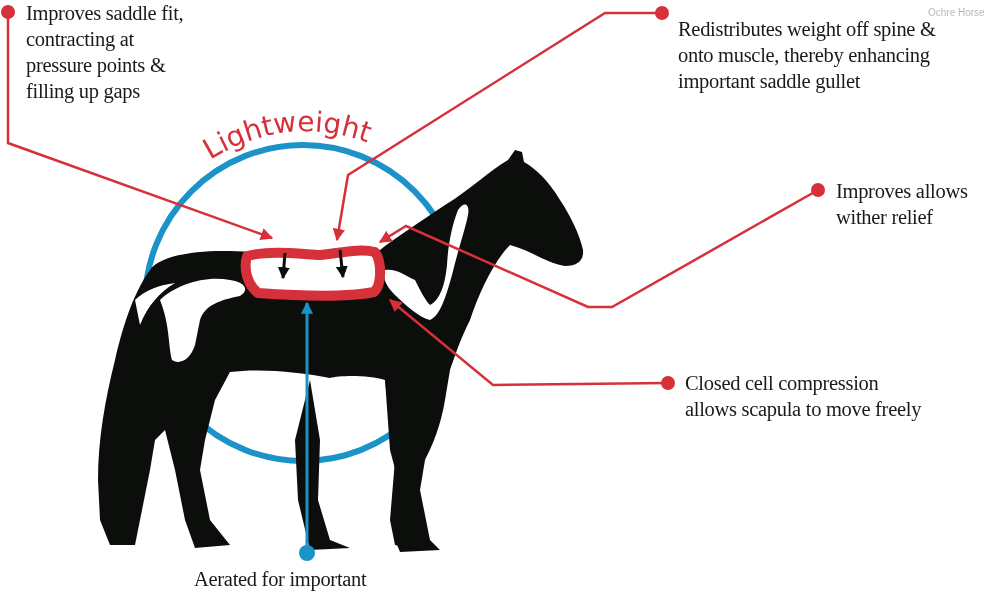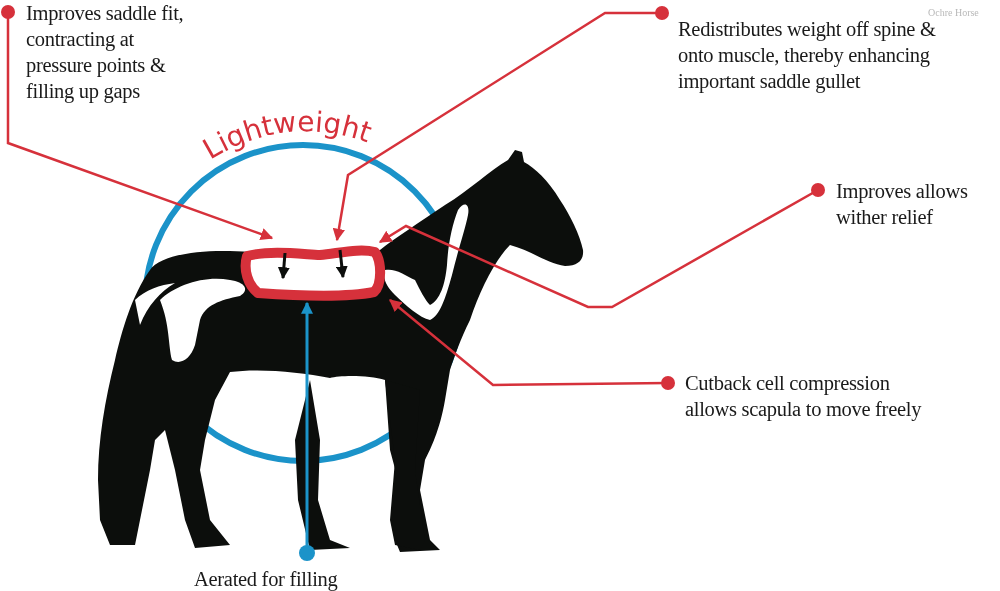--- a/index.html
+++ b/index.html
@@ -1,19 +1,19 @@
 <!DOCTYPE html>
 <html><head>
 <meta charset="utf-8">
 <style>
   html, body { margin: 0; padding: 0; background: #ffffff; }
   body { width: 1000px; height: 591px; position: relative; overflow: hidden; font-family: "DejaVu Sans", sans-serif; }
   svg.diagram { position: absolute; left: 0; top: 0; }
   .label { position: absolute; color: #1a1a1a; font-family: Liberation Serif, serif; font-size: 20.5px; line-height: 26px; letter-spacing: -0.3px; white-space: pre-line; }
-  .watermark { position: absolute; color: #9a9a9a; font-size: 10px; font-family: Liberation Serif, serif; opacity: 0.7; }
+  .watermark { position: absolute; color: #9a9a9a; font-size: 10px; font-family: Liberation Sans, sans-serif; opacity: 0.7; }
 </style>
 </head>
 <body>
 
 <svg class="diagram" width="1000" height="591" viewBox="0 0 1000 591" xmlns="http://www.w3.org/2000/svg">
   <defs>
     <marker id="arrRed" viewBox="0 0 10 10" refX="9" refY="5" markerWidth="5" markerHeight="5" orient="auto-start-reverse">
       <path d="M0,0 L10,5 L0,10 z" fill="#d6313b"></path>
     </marker>
     <marker id="arrBlue" viewBox="0 0 10 10" refX="9" refY="5" markerWidth="4" markerHeight="4" orient="auto-start-reverse">
@@ -70,16 +70,16 @@
 
 <div class="label" style="left:26px; top:0px;">Improves saddle fit,
 contracting at
 pressure points &amp;
 filling up gaps</div>
 <div class="label" style="left:678px; top:16px;">Redistributes weight off spine &amp;
 onto muscle, thereby enhancing
 important saddle gullet</div>
 <div class="label" style="left:836px; top:178px;">Improves allows
 wither relief</div>
-<div class="label" style="left:685px; top:370px;">Cutback cell compression
+<div class="label" style="left:685px; top:370px;">Closed cell compression
 allows scapula to move freely</div>
-<div class="label" style="left:194px; top:566px;">Aerated for filling</div>
+<div class="label" style="left:194px; top:566px;">Aerated for important</div>
 <div class="watermark" style="left:928px; top:7px;">Ochre Horse</div>
 
 </body></html>

